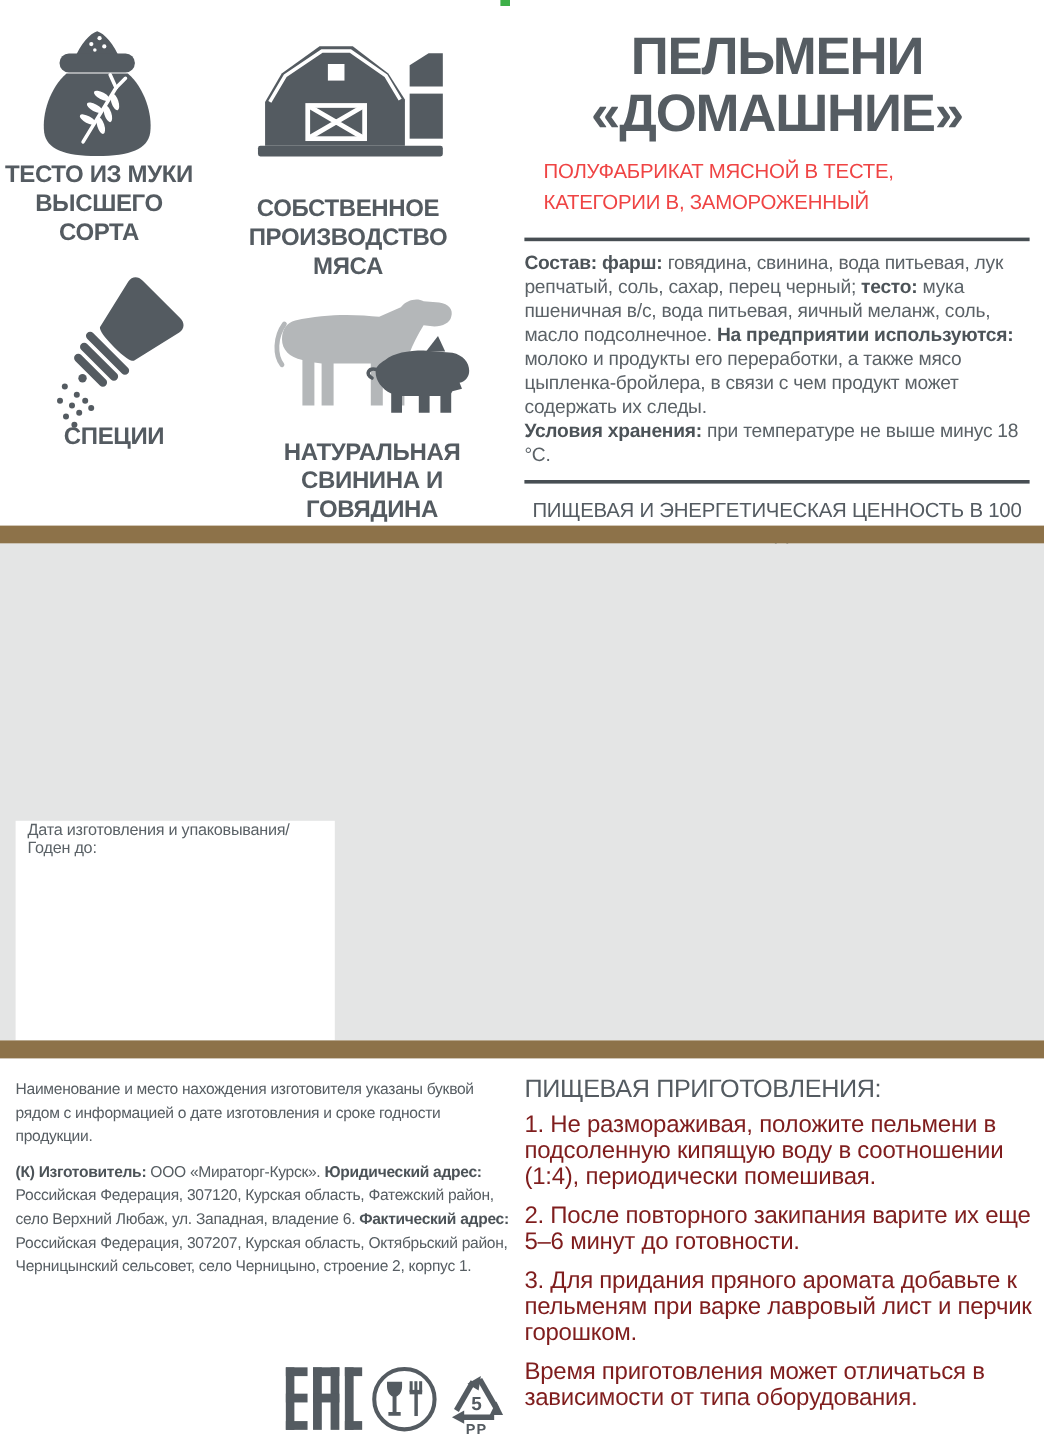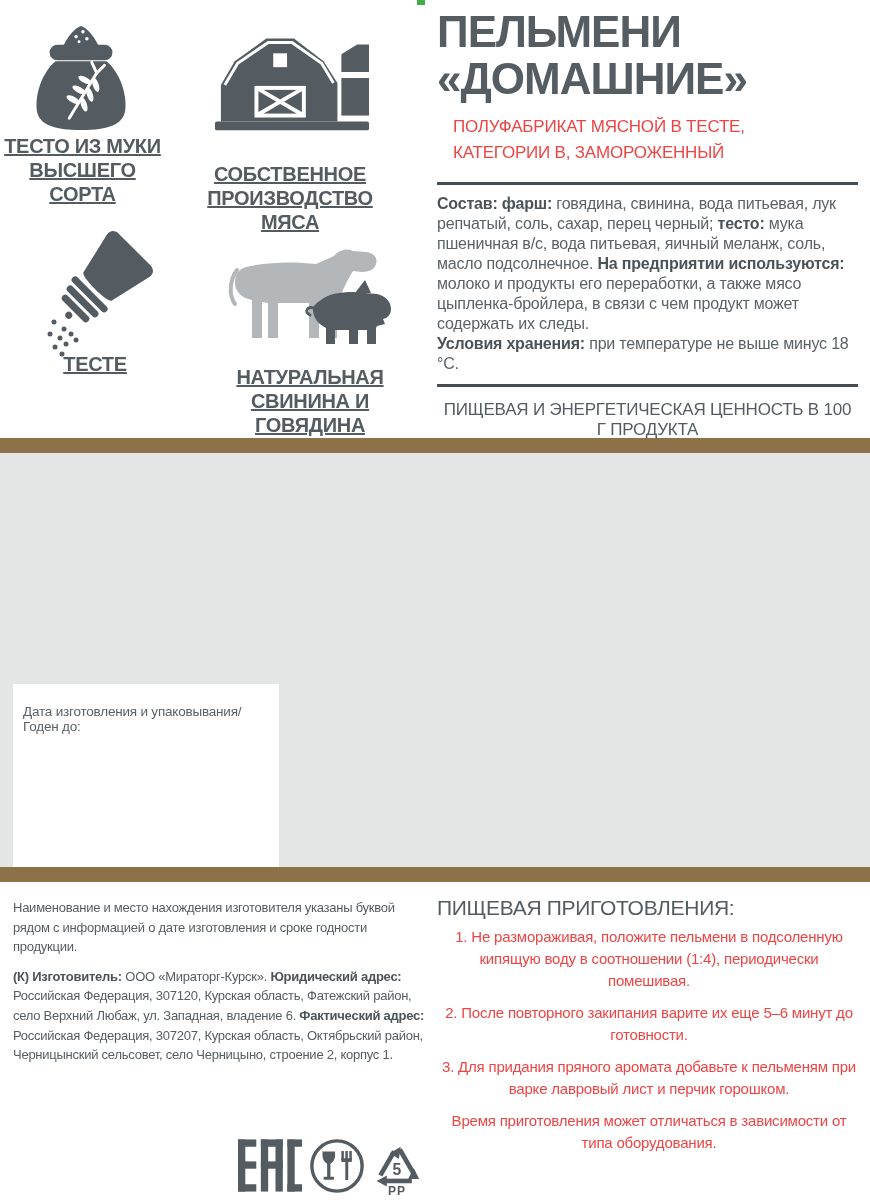--- a/index.html
+++ b/index.html
@@ -8,21 +8,21 @@
     font-family:"Liberation Sans","DejaVu Sans",sans-serif;
     color:#5b6267;overflow:hidden;
   }
   .abs{position:absolute;}
   .b{font-weight:bold;color:#4c5358;}
   .pre{white-space:pre-line;}
 
   
   .feature-label{
     font-weight:bold;color:#545b61;font-size:20px;line-height:24px;
-    text-align:center;letter-spacing:-0.3px;text-decoration:underline;
+    text-align:center;letter-spacing:-0.3px;
   }
   .title{
     font-weight:bold;color:#555c62;font-size:44px;line-height:47px;
     letter-spacing:-1px;margin:0;
   }
   .subtitle{
     color:#ef4444;font-size:17px;line-height:26px;letter-spacing:-0.2px;margin:16px;
   }
   .rule-dark{height:3px;background:#474e53;border:none;margin:0;}
   .bodytext{font-size:16px;line-height:20px;letter-spacing:-0.2px;margin:0;color:#5b6267;}
@@ -36,28 +36,28 @@
   .ncol{box-sizing:border-box;text-align:center;}
   .ncol + .ncol{border-left:2px solid #b7babc;}
   .nh{font-size:17px;color:#545b61;padding:4px 2px 12px 2px;letter-spacing:-0.2px;}
   .nv{font-size:17px;color:#545b61;border-top:2px solid #8f9497;padding:10px 2px 4px 2px;letter-spacing:-0.2px;}
 
   
   .band{left:0;width:870px;background:#8d7249;height:15px;}
   .graybg{left:0;top:453px;width:870px;height:414px;background:#e4e5e5;}
   .datebox{
     left:13px;top:684px;width:266px;height:183px;background:#fff;
-    box-sizing:border-box;padding:20px 10px;
+    box-sizing:border-box;padding:0 10px;
   }
   .datebox-label{font-size:13.5px;color:#5a6166;letter-spacing:-0.2px;}
 
   
   .smalltext{font-size:13px;line-height:19.6px;letter-spacing:-0.25px;color:#565d62;margin:0 0 10px 0;}
   .cook-head{font-size:21px;color:#545b61;letter-spacing:-0.3px;margin:0 0 6px 0;font-weight:normal;}
-  .cook-step{font-size:15px;line-height:22px;letter-spacing:-0.2px;color:#ef4444;margin:0 0 10px 0;text-align:center;}
+  .cook-step{font-size:20px;line-height:22px;letter-spacing:-0.2px;color:#7f1d1d;margin:0 0 10px 0;}
 
   .footer-icons{left:238px;top:1137px;display:flex;gap:6px;align-items:flex-start;}
 
   svg{display:block;}
   .print-mark{left:417px;top:0;width:8px;height:5px;background:#3eb049;}
 </style>
 </head>
 <body>
 
 <div class="abs print-mark"></div>
@@ -129,40 +129,40 @@
         <circle cx="10" cy="104" r="2.5"></circle>
           <circle cx="20" cy="108" r="2.5"></circle>
         <circle cx="31" cy="104" r="2.5"></circle>
           <circle cx="15" cy="117" r="2.5"></circle>
         <circle cx="26" cy="114" r="2.5"></circle>
           <circle cx="36" cy="110" r="2.5"></circle>
         <circle cx="22" cy="124" r="2.5"></circle>
       </g>
     </svg>
   </div>
-  <div class="abs feature-label" style="left:0;top:352px;width:190px;">ТЕСТЕ</div>
+  <div class="abs feature-label" style="left:0;top:352px;width:190px;">СПЕЦИИ</div>
 
   <div class="abs" style="left:220px;top:247px;">
     <svg width="175" height="105" viewBox="0 0 175 105">
       <g fill="#b4b7b9">
         <path d="M26,20 C52,14 78,15 96,17 L114,9 C119,3 127,1 133,4 L146,5 C154,6 158,11 156,17 C155,22 149,25 142,25 L133,24 C128,32 124,40 121,48 L119,54 L117,54 L117,91 L107,91 L107,56 L99,56 L99,91 L89,91 L89,56 L58,56 L58,91 L48,91 L48,56 L42,55 L42,91 L32,91 L32,53 C21,51 15,44 15,36 C15,27 19,22 26,20 Z"></path>
         <path d="M17,23 C9,34 9,49 15,57" stroke="#b4b7b9" stroke-width="4" fill="none" stroke-linecap="round"></path>
       </g>
       <g fill="#545b61">
         <path d="M101,53 C108,47 120,45 133,45 L157,47 C166,49 171,55 171,62 C171,67 168,71 163,72 L165,77 L157,79 L156,81 L156,97 L147,97 L147,83 L138,83 L138,97 L129,97 L129,83 L115,83 L115,97 L106,97 L106,81 C98,77 93,70 93,63 C93,59 96,56 101,53 Z"></path>
         <polygon points="135,46 145,33 151,46"></polygon>
         <path d="M94,61 c-7,-2 -10,4 -4,7" stroke="#545b61" stroke-width="3" fill="none" stroke-linecap="round"></path>
       </g>
     </svg>
   </div>
   <div class="abs feature-label pre" style="left:200px;top:365px;width:220px;">НАТУРАЛЬНАЯ
 СВИНИНА И ГОВЯДИНА</div>
 
   <div class="abs" style="left:437px;top:0;width:421px;">
-    <h1 class="title pre" style="margin-top:8px;">ПЕЛЬМЕНИ
+    <h1 class="title pre" style="margin-top:24px;text-align:center;">ПЕЛЬМЕНИ
 «ДОМАШНИЕ»</h1>
     <p class="subtitle pre" style="margin-top:12px;">ПОЛУФАБРИКАТ МЯСНОЙ В ТЕСТЕ,
 КАТЕГОРИИ В, ЗАМОРОЖЕННЫЙ</p>
     <hr class="rule-dark" style="margin-top:14px;">
     <p class="bodytext" style="margin-top:9px;"><span class="b">Состав: </span><span class="b">фарш:</span><span> говядина, свинина, вода питьевая, лук репчатый, соль, сахар, перец черный; </span><span class="b">тесто:</span><span> мука пшеничная в/с, вода питьевая, яичный меланж, соль, масло подсолнечное. </span><span class="b">На предприятии используются:</span><span> молоко и продукты его переработки, а также мясо цыпленка-бройлера, в связи с чем продукт может содержать их следы.</span></p>
     <p class="bodytext"><span class="b">Условия хранения:</span><span> при температуре не выше минус 18 °С.</span></p>
     <hr class="rule-dark" style="margin-top:10px;">
 
     <div style="margin-top:13px;">
       <div class="ntitle pre">ПИЩЕВАЯ И ЭНЕРГЕТИЧЕСКАЯ ЦЕННОСТЬ В 100 Г ПРОДУКТА

